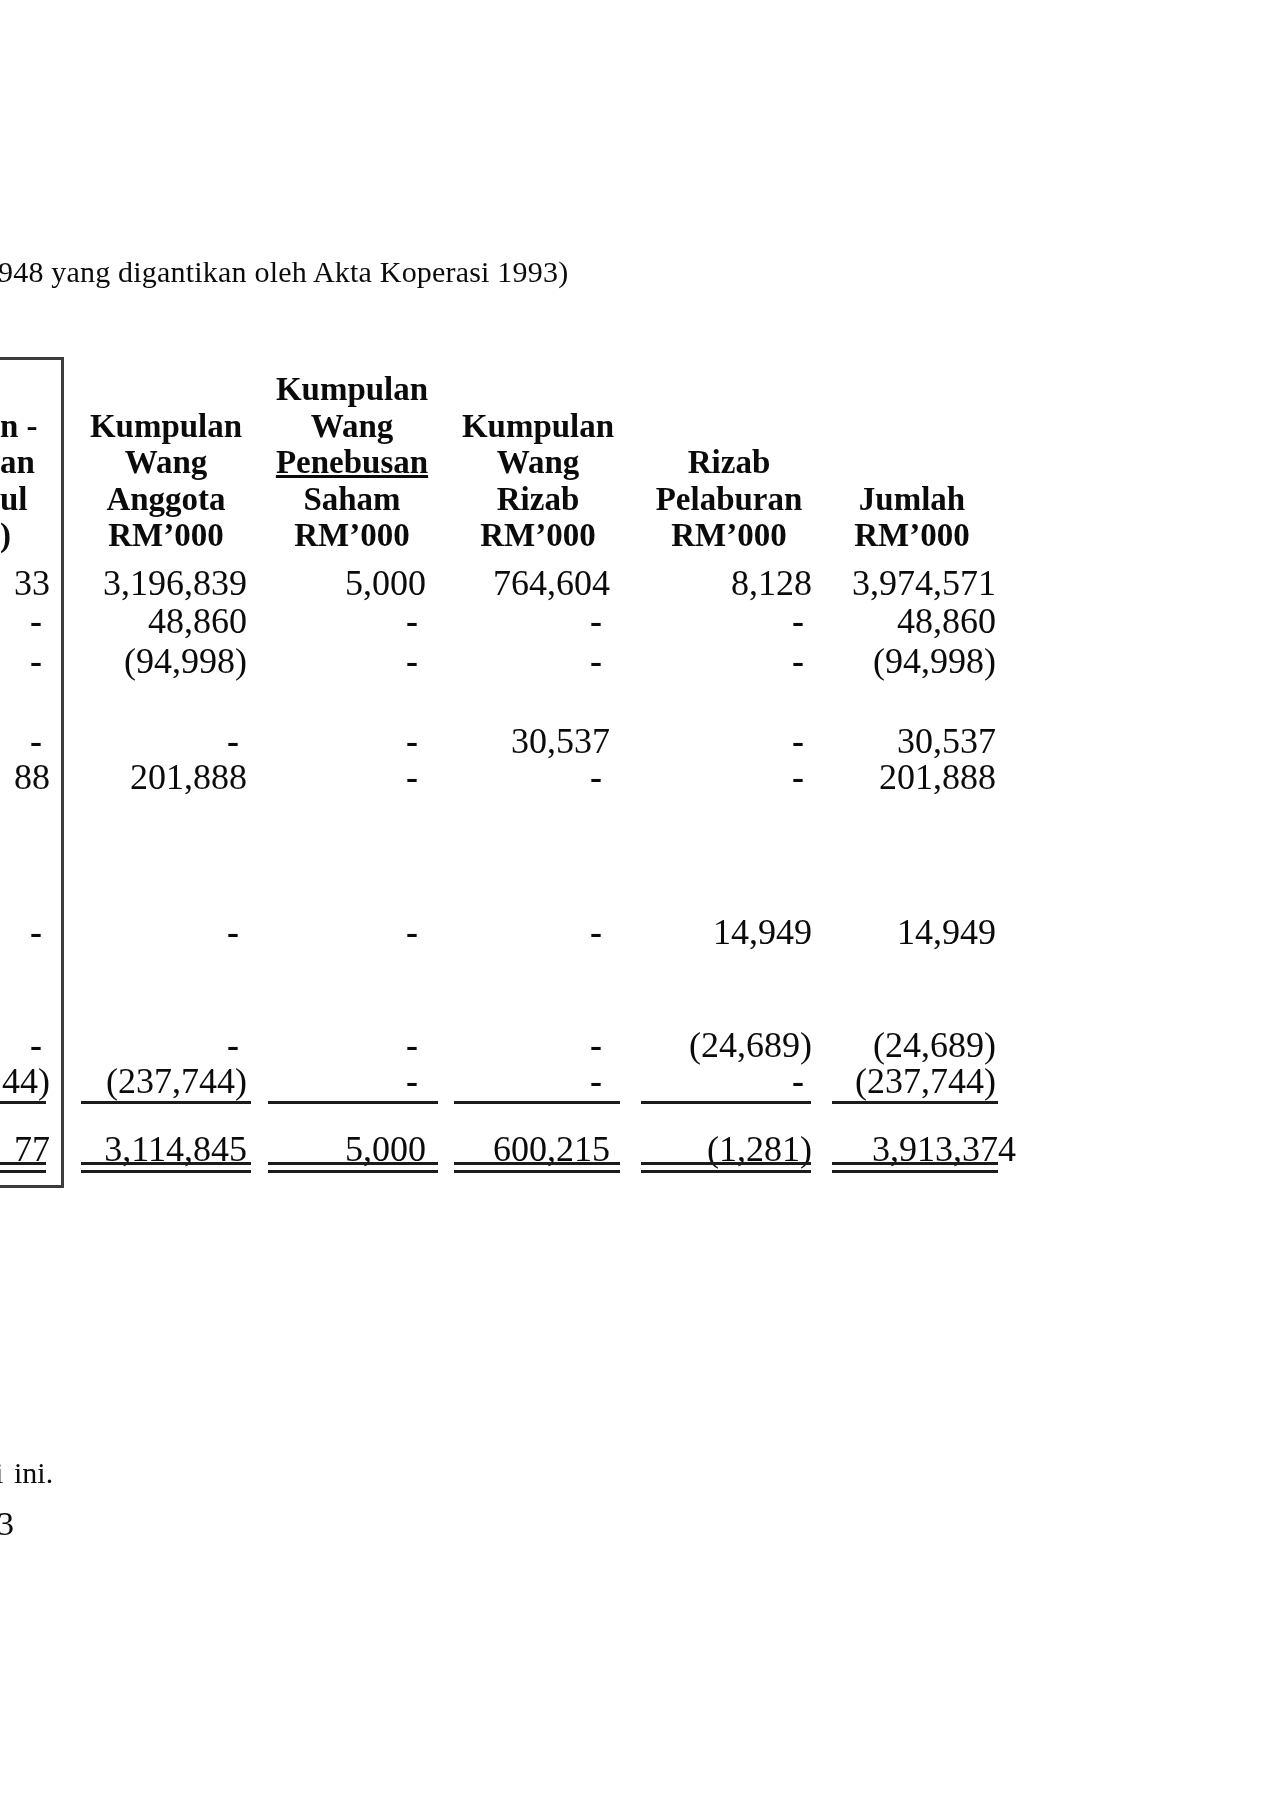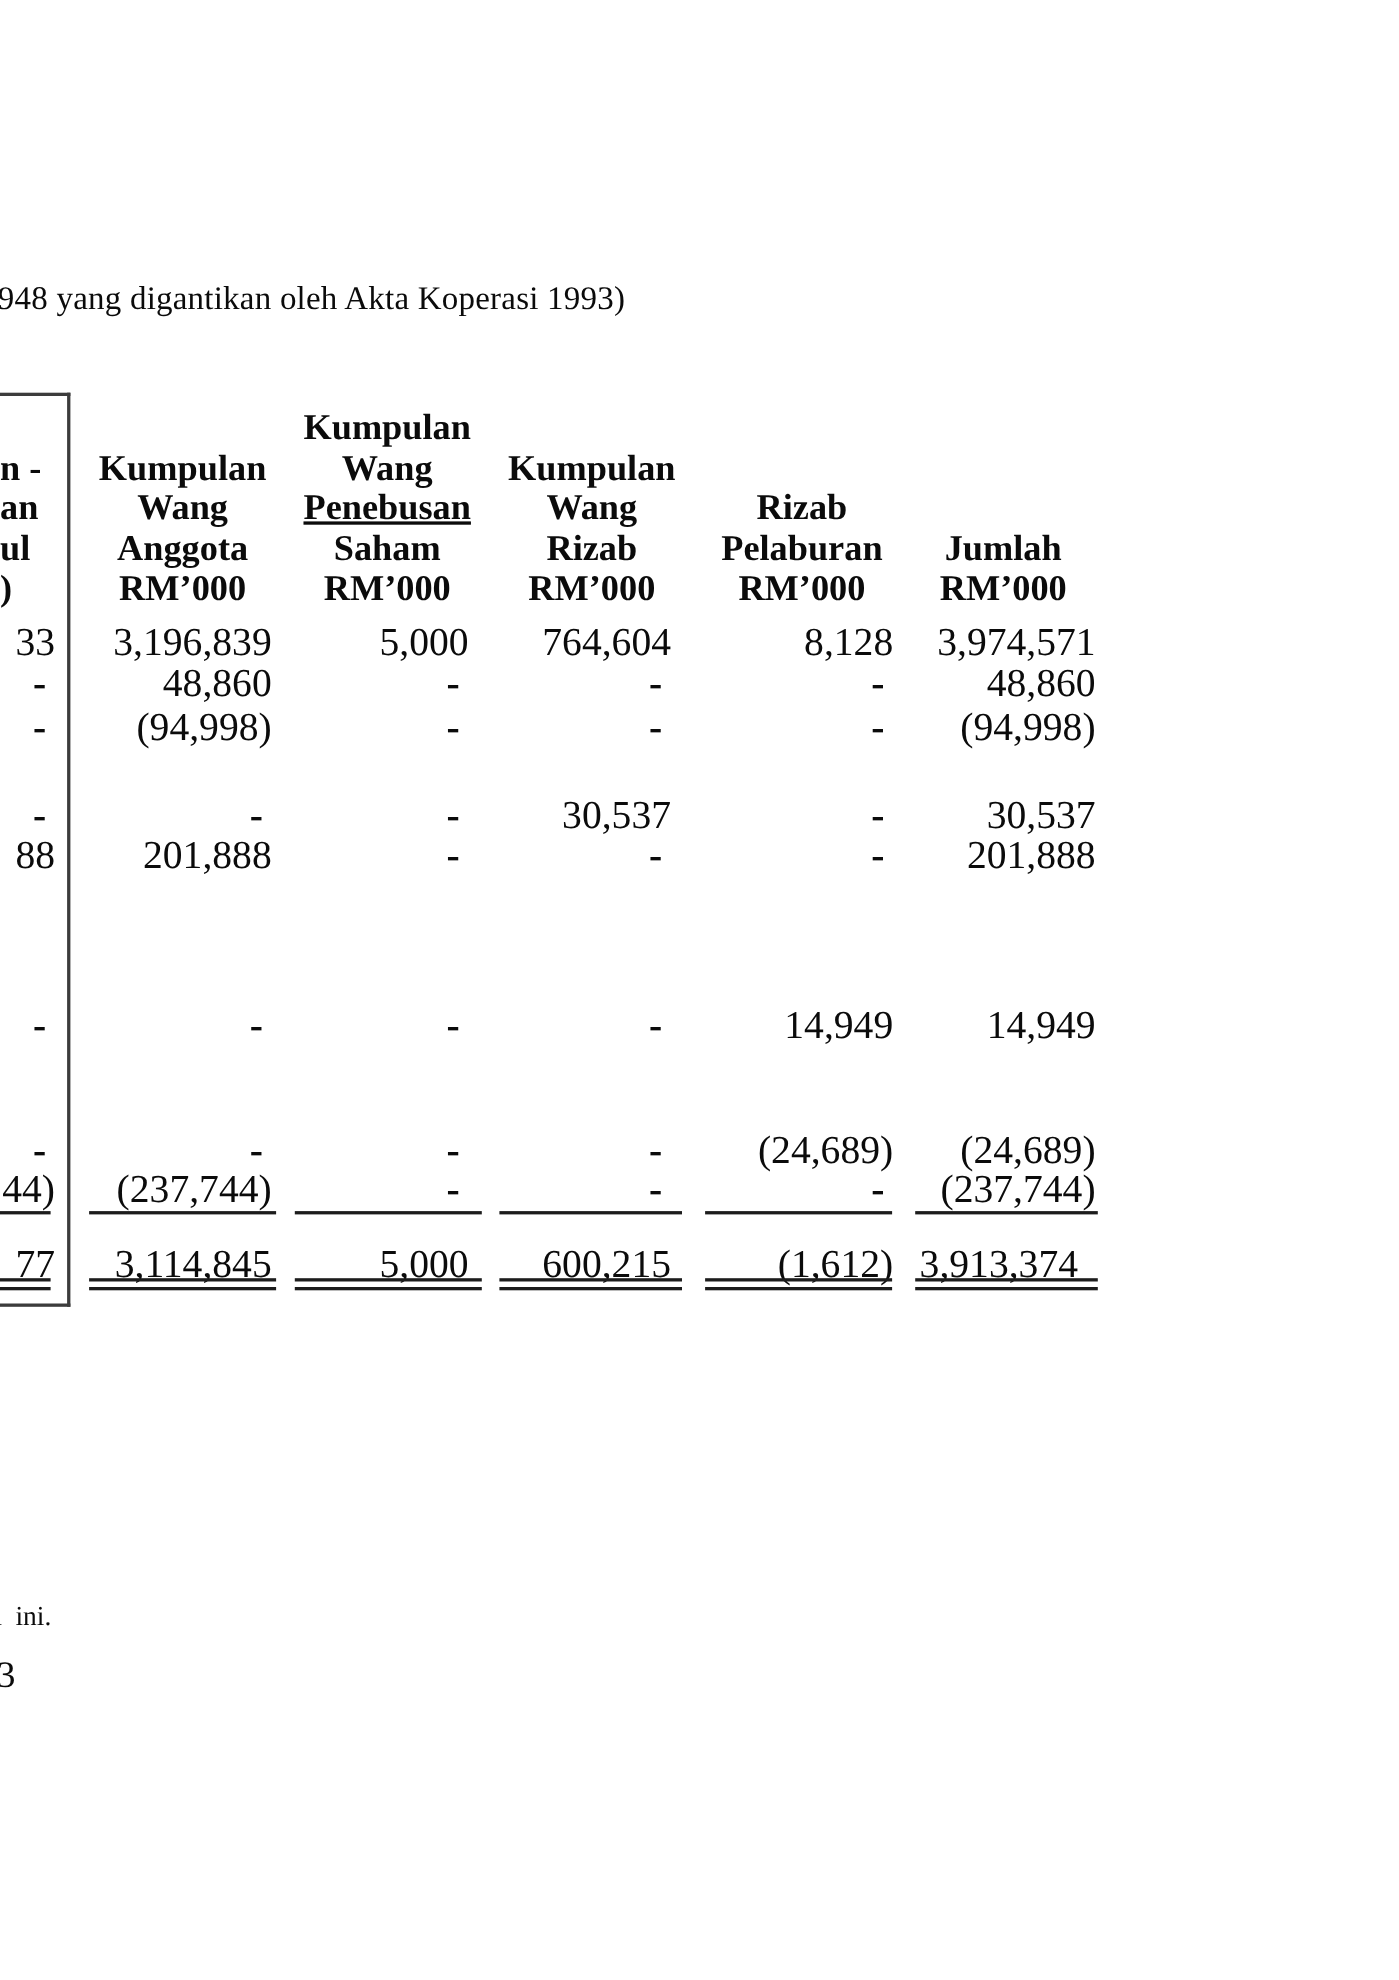--- a/index.html
+++ b/index.html
@@ -6,21 +6,21 @@
   body{width:1272px;height:1800px;position:relative;overflow:hidden;
        font-family:"Liberation Serif","DejaVu Serif",serif;color:#0b0b0b;}
   .abs{position:absolute;white-space:nowrap;}
   .toptext{font-size:30px;letter-spacing:0.2px;}
   .hline{font-weight:bold;font-size:33px;line-height:36px;transform:translateX(-50%);}
   .hfrag{font-weight:bold;font-size:33px;line-height:36px;}
   .cell{font-size:36px;line-height:38px;text-align:right;width:230px;}
   .cell.dash{font-weight:bold;padding-right:8px;box-sizing:border-box;}
   .rule{position:absolute;background:#1c1c1c;height:3px;}
   .boxline{position:absolute;background:#3c3c3c;}
-  .bottomtext{font-size:25px;}
+  .bottomtext{font-size:30px;}
   .clipbox{position:absolute;overflow:hidden;}
 </style>
 </head>
 <body>
 
 <div class="abs toptext" style="left:-2px;top:255px;">948 yang digantikan oleh Akta Koperasi 1993)</div>
 
 <div class="boxline" style="left:0;top:357px;width:64px;height:3px;"></div>
 <div class="boxline" style="left:61px;top:357px;width:3px;height:831px;"></div>
 <div class="boxline" style="left:0;top:1185px;width:64px;height:3px;"></div>
@@ -99,22 +99,22 @@
     <div class="rule" style="left:0px;top:1101px;width:46px;"></div>
     <div class="rule" style="left:81px;top:1101px;width:170px;"></div>
     <div class="rule" style="left:268px;top:1101px;width:170px;"></div>
     <div class="rule" style="left:454px;top:1101px;width:166px;"></div>
     <div class="rule" style="left:641px;top:1101px;width:170px;"></div>
     <div class="rule" style="left:832px;top:1101px;width:166px;"></div>
     <div class="abs cell" style="left:-180px;top:1130px;width:230px;">77</div>
     <div class="abs cell" style="left:17px;top:1130px;width:230px;">3,114,845</div>
     <div class="abs cell" style="left:196px;top:1130px;width:230px;">5,000</div>
     <div class="abs cell" style="left:380px;top:1130px;width:230px;">600,215</div>
-    <div class="abs cell" style="left:582px;top:1130px;width:230px;">(1,612)</div>
-    <div class="abs cell" style="left:750px;top:1130px;width:230px;">3,913,374</div>
+    <div class="abs cell" style="left:582px;top:1130px;width:230px;">(1,281)</div>
+    <div class="abs cell" style="left:786px;top:1130px;width:230px;">3,913,374</div>
     <div class="rule" style="left:0px;top:1162px;width:46px;"></div>
     <div class="rule" style="left:0px;top:1169.5px;width:46px;"></div>
     <div class="rule" style="left:81px;top:1162px;width:170px;"></div>
     <div class="rule" style="left:81px;top:1169.5px;width:170px;"></div>
     <div class="rule" style="left:268px;top:1162px;width:170px;"></div>
     <div class="rule" style="left:268px;top:1169.5px;width:170px;"></div>
     <div class="rule" style="left:454px;top:1162px;width:166px;"></div>
     <div class="rule" style="left:454px;top:1169.5px;width:166px;"></div>
     <div class="rule" style="left:641px;top:1162px;width:170px;"></div>
     <div class="rule" style="left:641px;top:1169.5px;width:170px;"></div>

